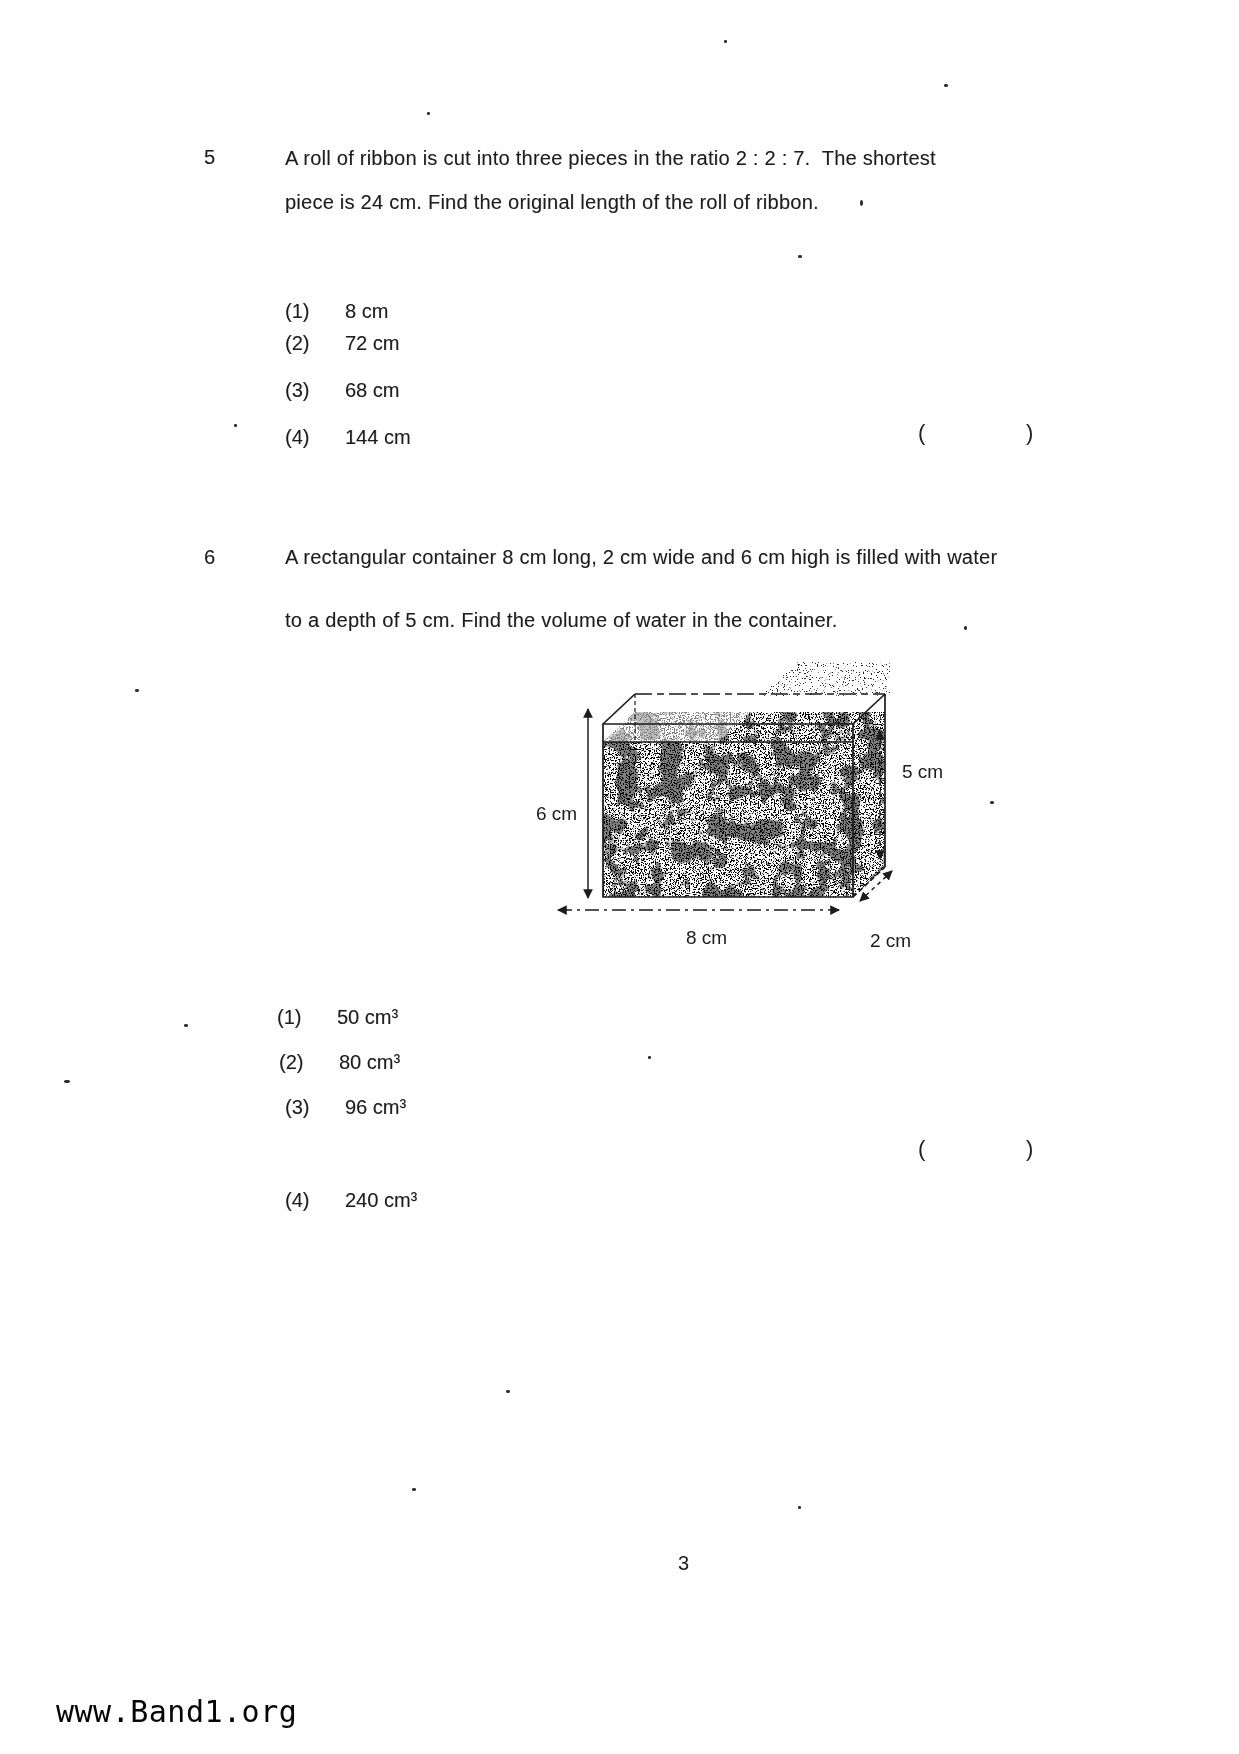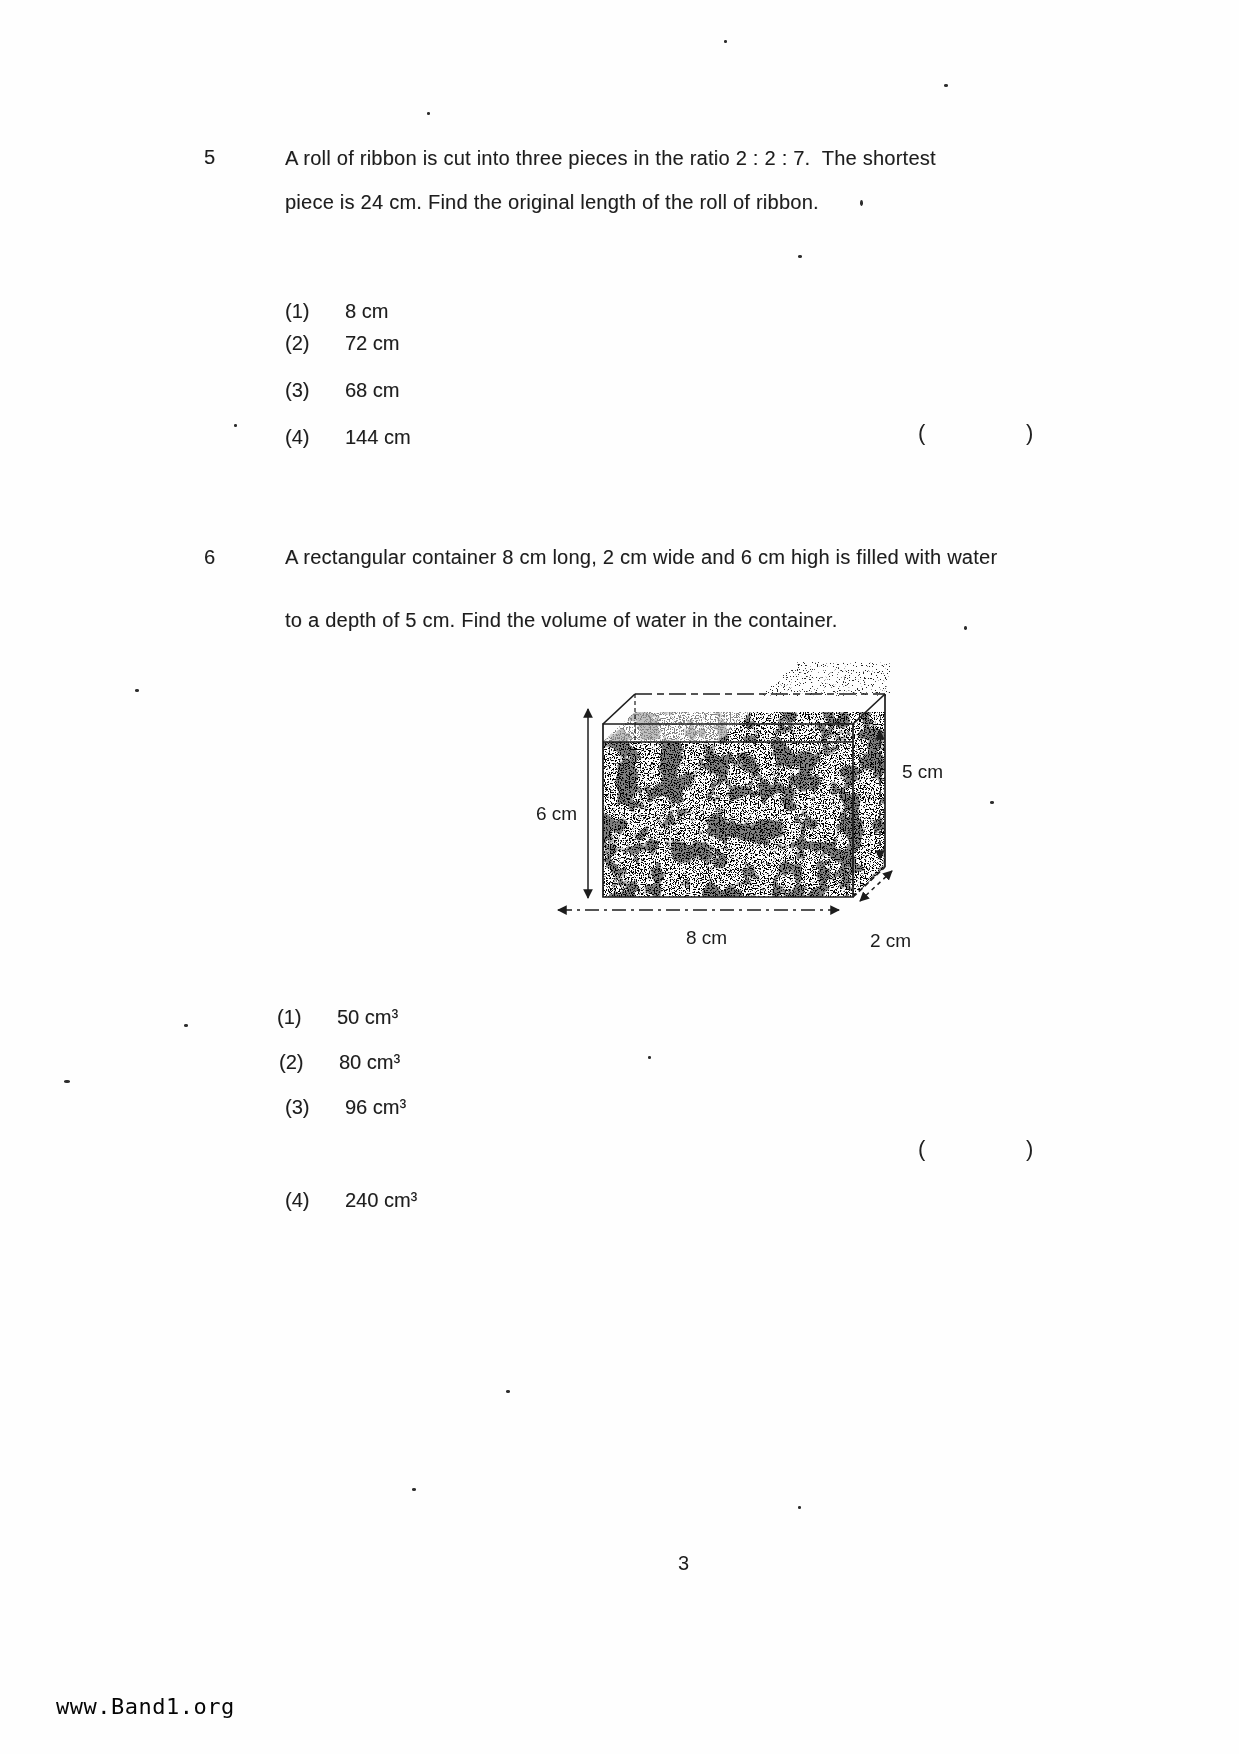--- a/index.html
+++ b/index.html
@@ -9,21 +9,21 @@
     font-family:"Liberation Sans",sans-serif;color:#1d1d1d;
   }
   .txt{position:absolute;font-size:20px;letter-spacing:.25px;white-space:pre;
        text-shadow:.4px .4px 0 rgba(20,20,20,.28);}
   .qnum{position:absolute;font-size:20px;text-shadow:.4px .4px 0 rgba(20,20,20,.28);}
   .opt{position:absolute;font-size:20px;text-shadow:.4px .4px 0 rgba(20,20,20,.28);}
   .opt .olabel{display:inline-block;width:60px;}
   .ans-open,.ans-close{position:absolute;font-size:22px;color:#222;}
   .pagenum{position:absolute;font-size:20px;}
   .footer{position:absolute;font-family:"DejaVu Sans Mono",monospace;
-          font-size:22px;color:#050505;letter-spacing:.5px;}
+          font-size:30px;color:#050505;letter-spacing:.5px;}
   .speck{position:absolute;background:#2d2d2d;border-radius:45%;}
   svg text{font-family:"Liberation Sans",sans-serif;font-size:19px;fill:#1c1c1c;}
 </style>
 </head>
 <body>
 
 <div class="page">
 
   <div class="qnum" style="left:204px;top:146px;">5</div>
   <div class="txt" style="left:285px;top:147px;">A roll of ribbon is cut into three pieces in the ratio 2 : 2 : 7.  The shortest</div>

